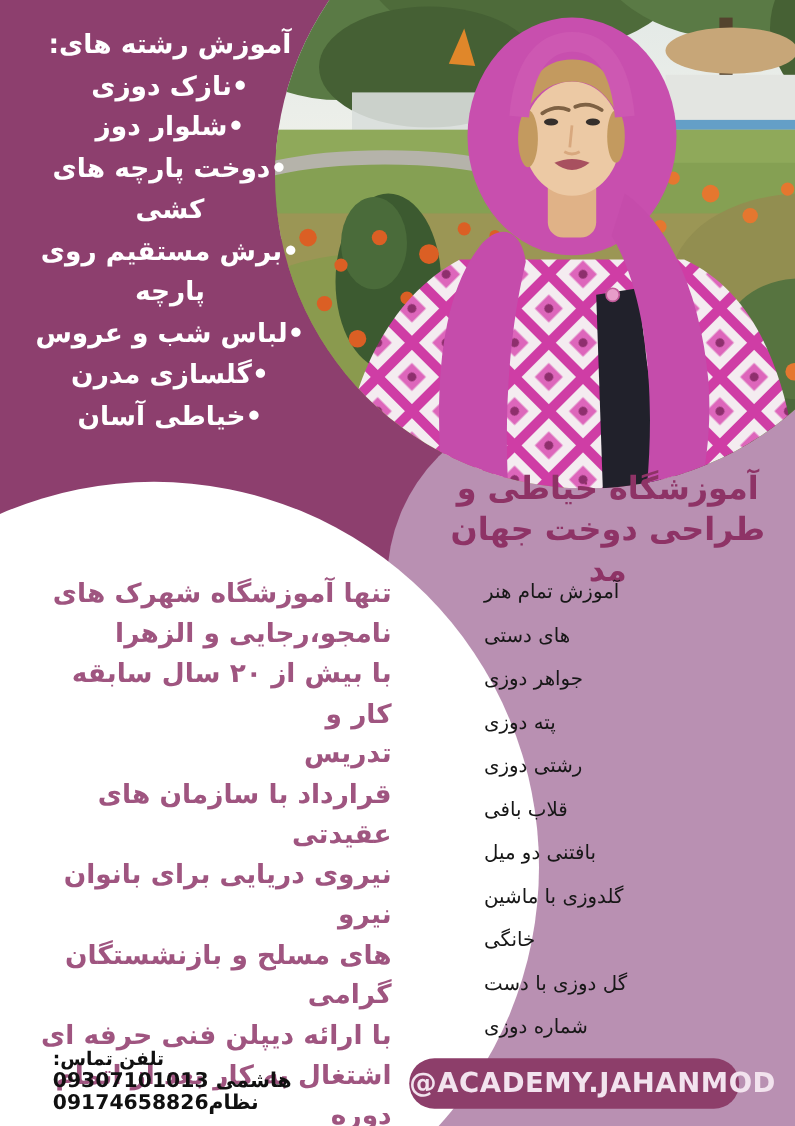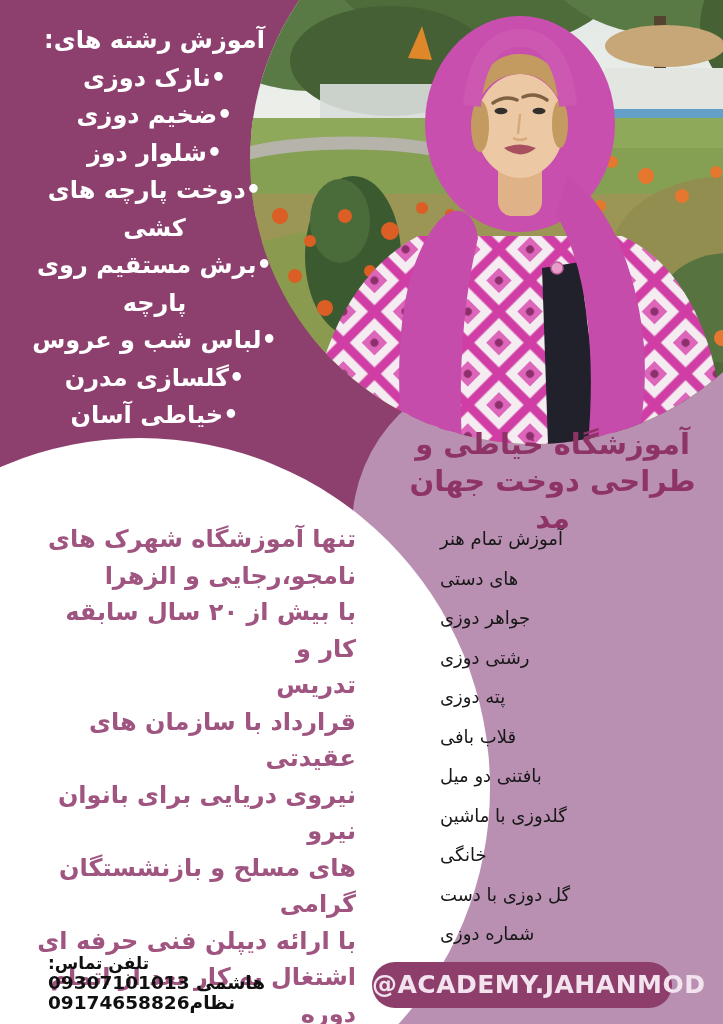--- a/index.html
+++ b/index.html
@@ -184,43 +184,42 @@
         <path d="M152,568 C144,470 152,392 186,348 C204,326 224,332 228,362 C214,420 208,492 212,568 Z" fill="#c54cab"></path>
         <path d="M318,300 C362,330 388,400 394,470 C397,510 392,545 387,568 L338,568 C346,480 338,392 306,338 Z" fill="#c54cab"></path>
       </g>
     </svg>
   </div>
 
   <div class="courses" dir="rtl">
     <div class="courses-heading">آموزش رشته های:</div>
     <div class="courses-items">
         <div class="course-line">•نازک دوزی</div>
-        <div class="course-line">•ضخیم دوزی</div>
         <div class="course-line">•شلوار دوز</div>
         <div class="course-line">•دوخت پارچه های</div>
         <div class="course-line">کشی</div>
         <div class="course-line">•برش مستقیم روی</div>
         <div class="course-line">پارچه</div>
         <div class="course-line">•لباس شب و عروس</div>
         <div class="course-line">•گلسازی مدرن</div>
         <div class="course-line">•خیاطی آسان</div>
       </div>
   </div>
 
   <div class="title-block" dir="rtl">
     <div>آموزشگاه خیاطی و</div>
     <div>طراحی دوخت جهان مد</div>
   </div>
 
   <div class="skills" dir="rtl">
       <div class="skill-line">آموزش تمام هنر</div>
       <div class="skill-line">های دستی</div>
       <div class="skill-line">جواهر دوزی</div>
+      <div class="skill-line">پته دوزی</div>
       <div class="skill-line">رشتی دوزی</div>
-      <div class="skill-line">پته دوزی</div>
       <div class="skill-line">قلاب بافی</div>
       <div class="skill-line">بافتنی دو میل</div>
       <div class="skill-line">گلدوزی با ماشین</div>
       <div class="skill-line">خانگی</div>
       <div class="skill-line">گل دوزی با دست</div>
       <div class="skill-line">شماره دوزی</div>
     </div>
 
   <div class="about" dir="rtl">
       <div class="about-line">تنها آموزشگاه شهرک های</div>

